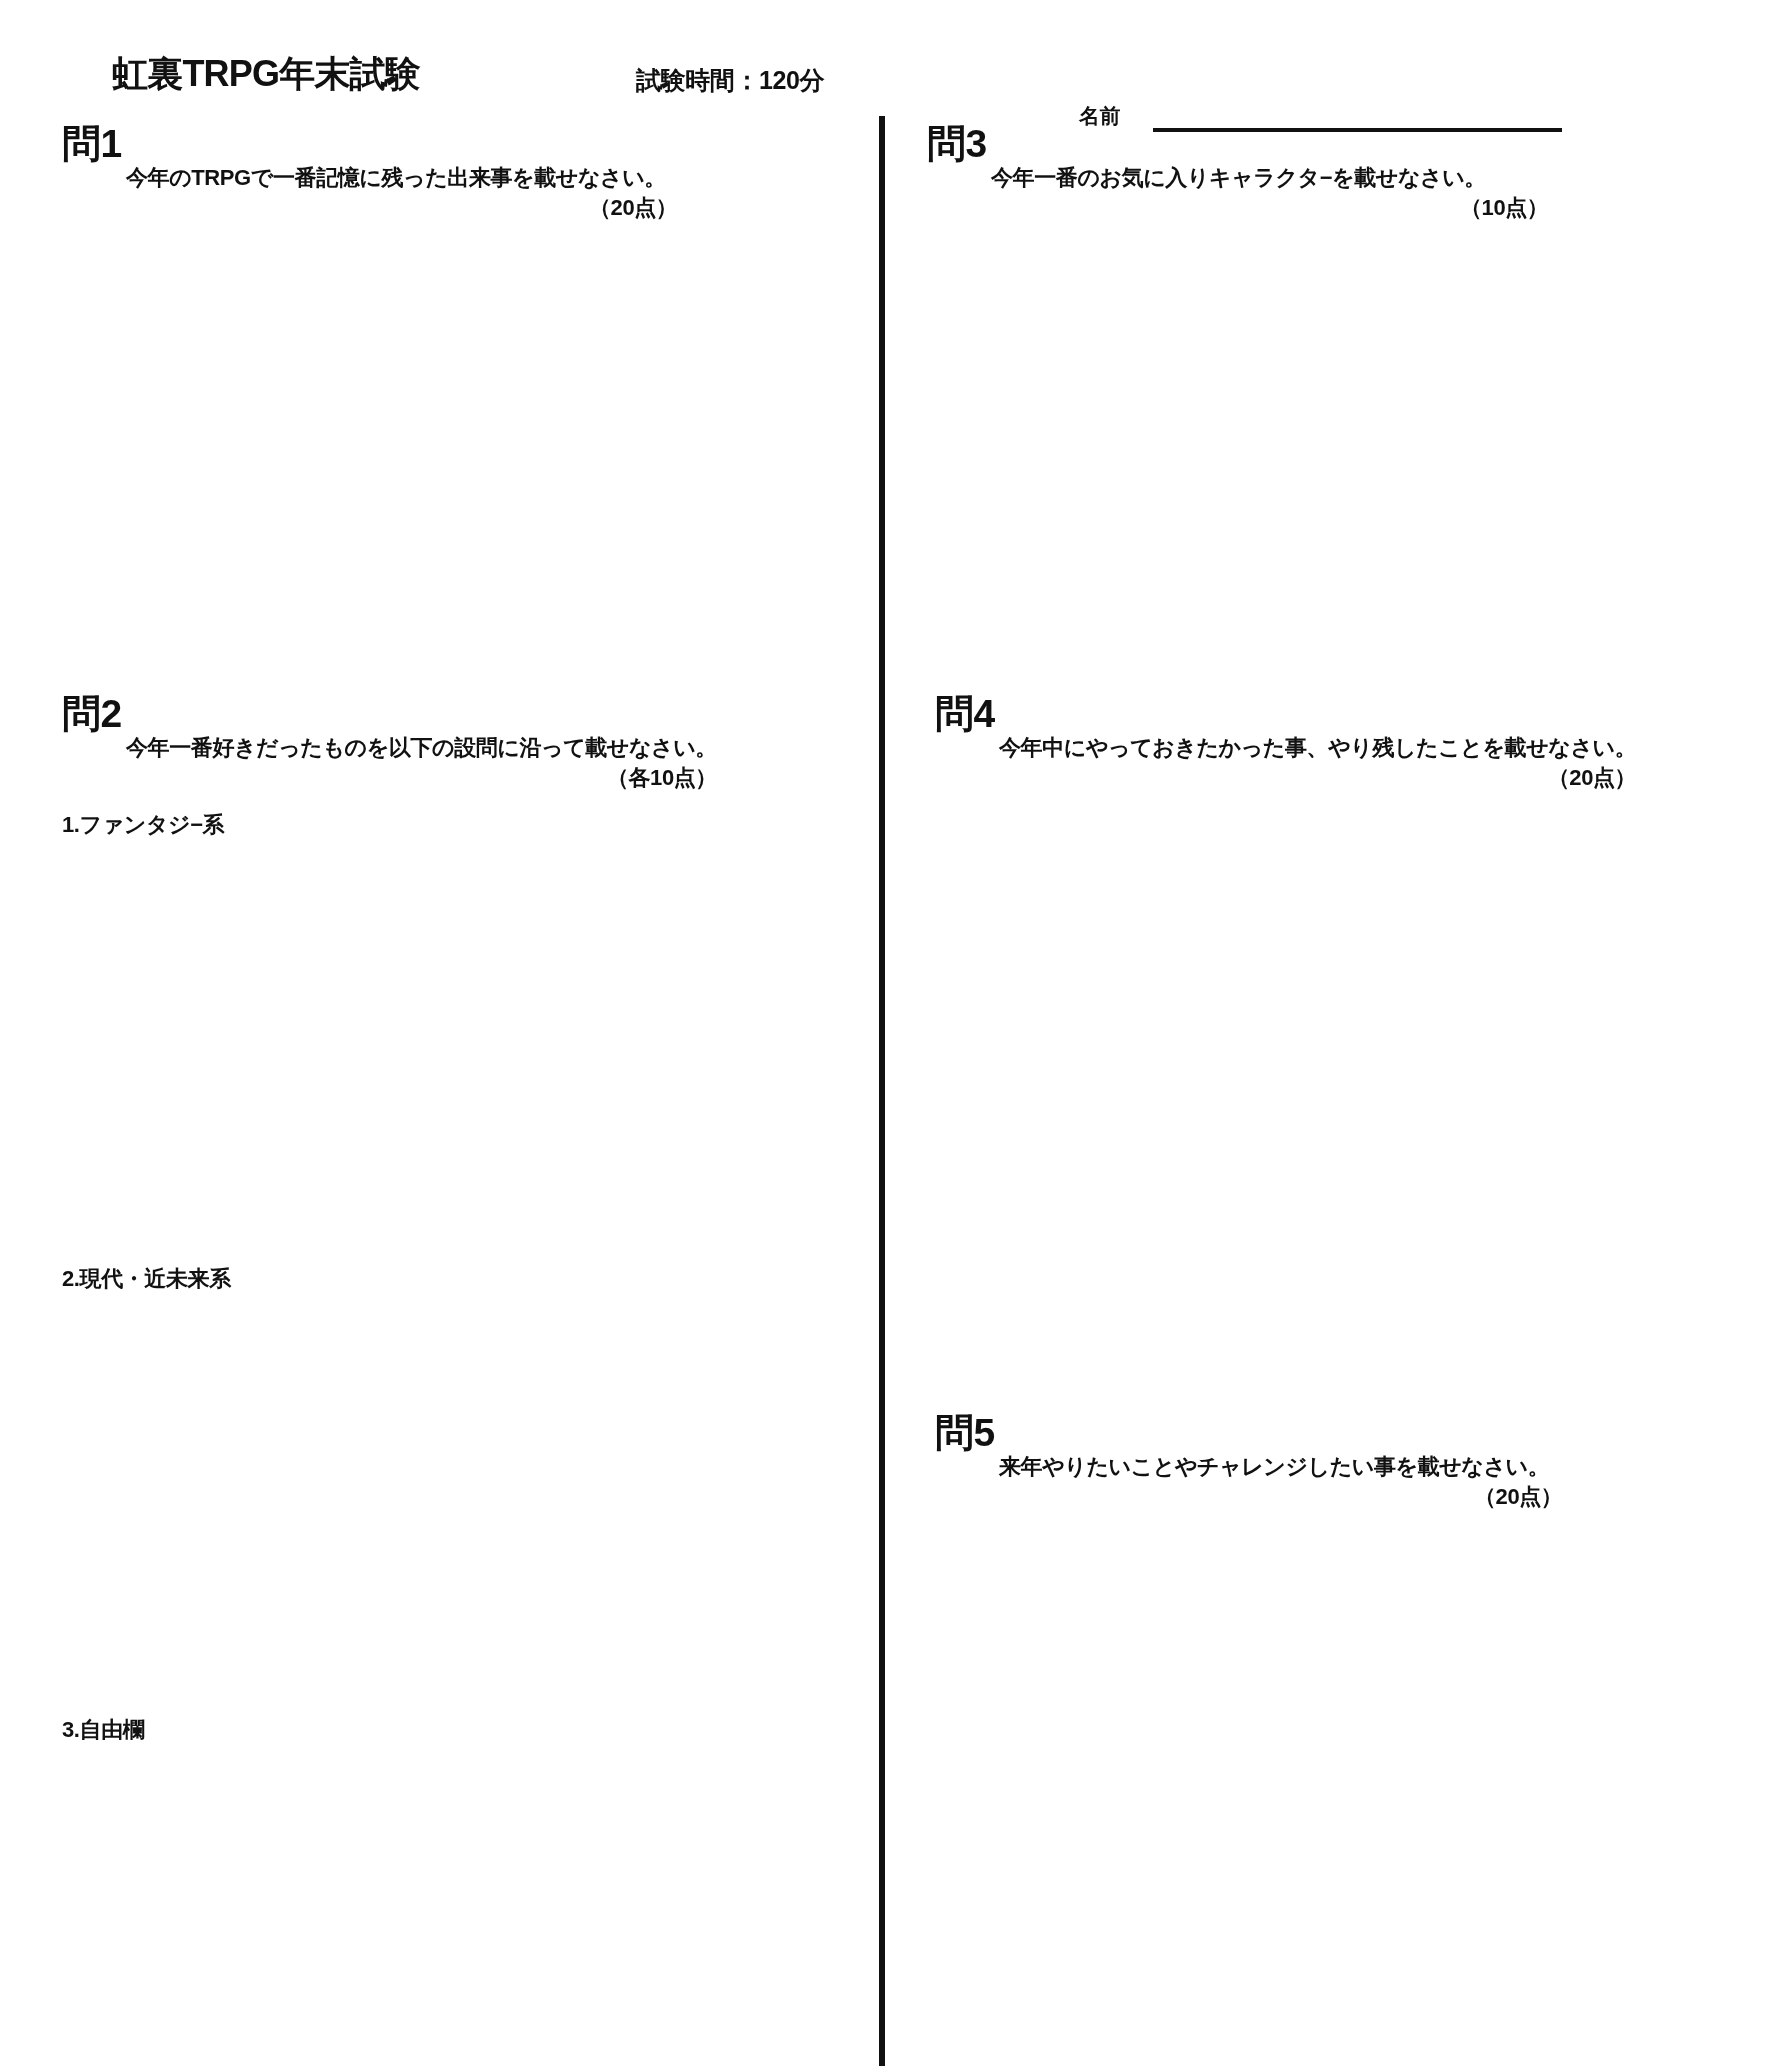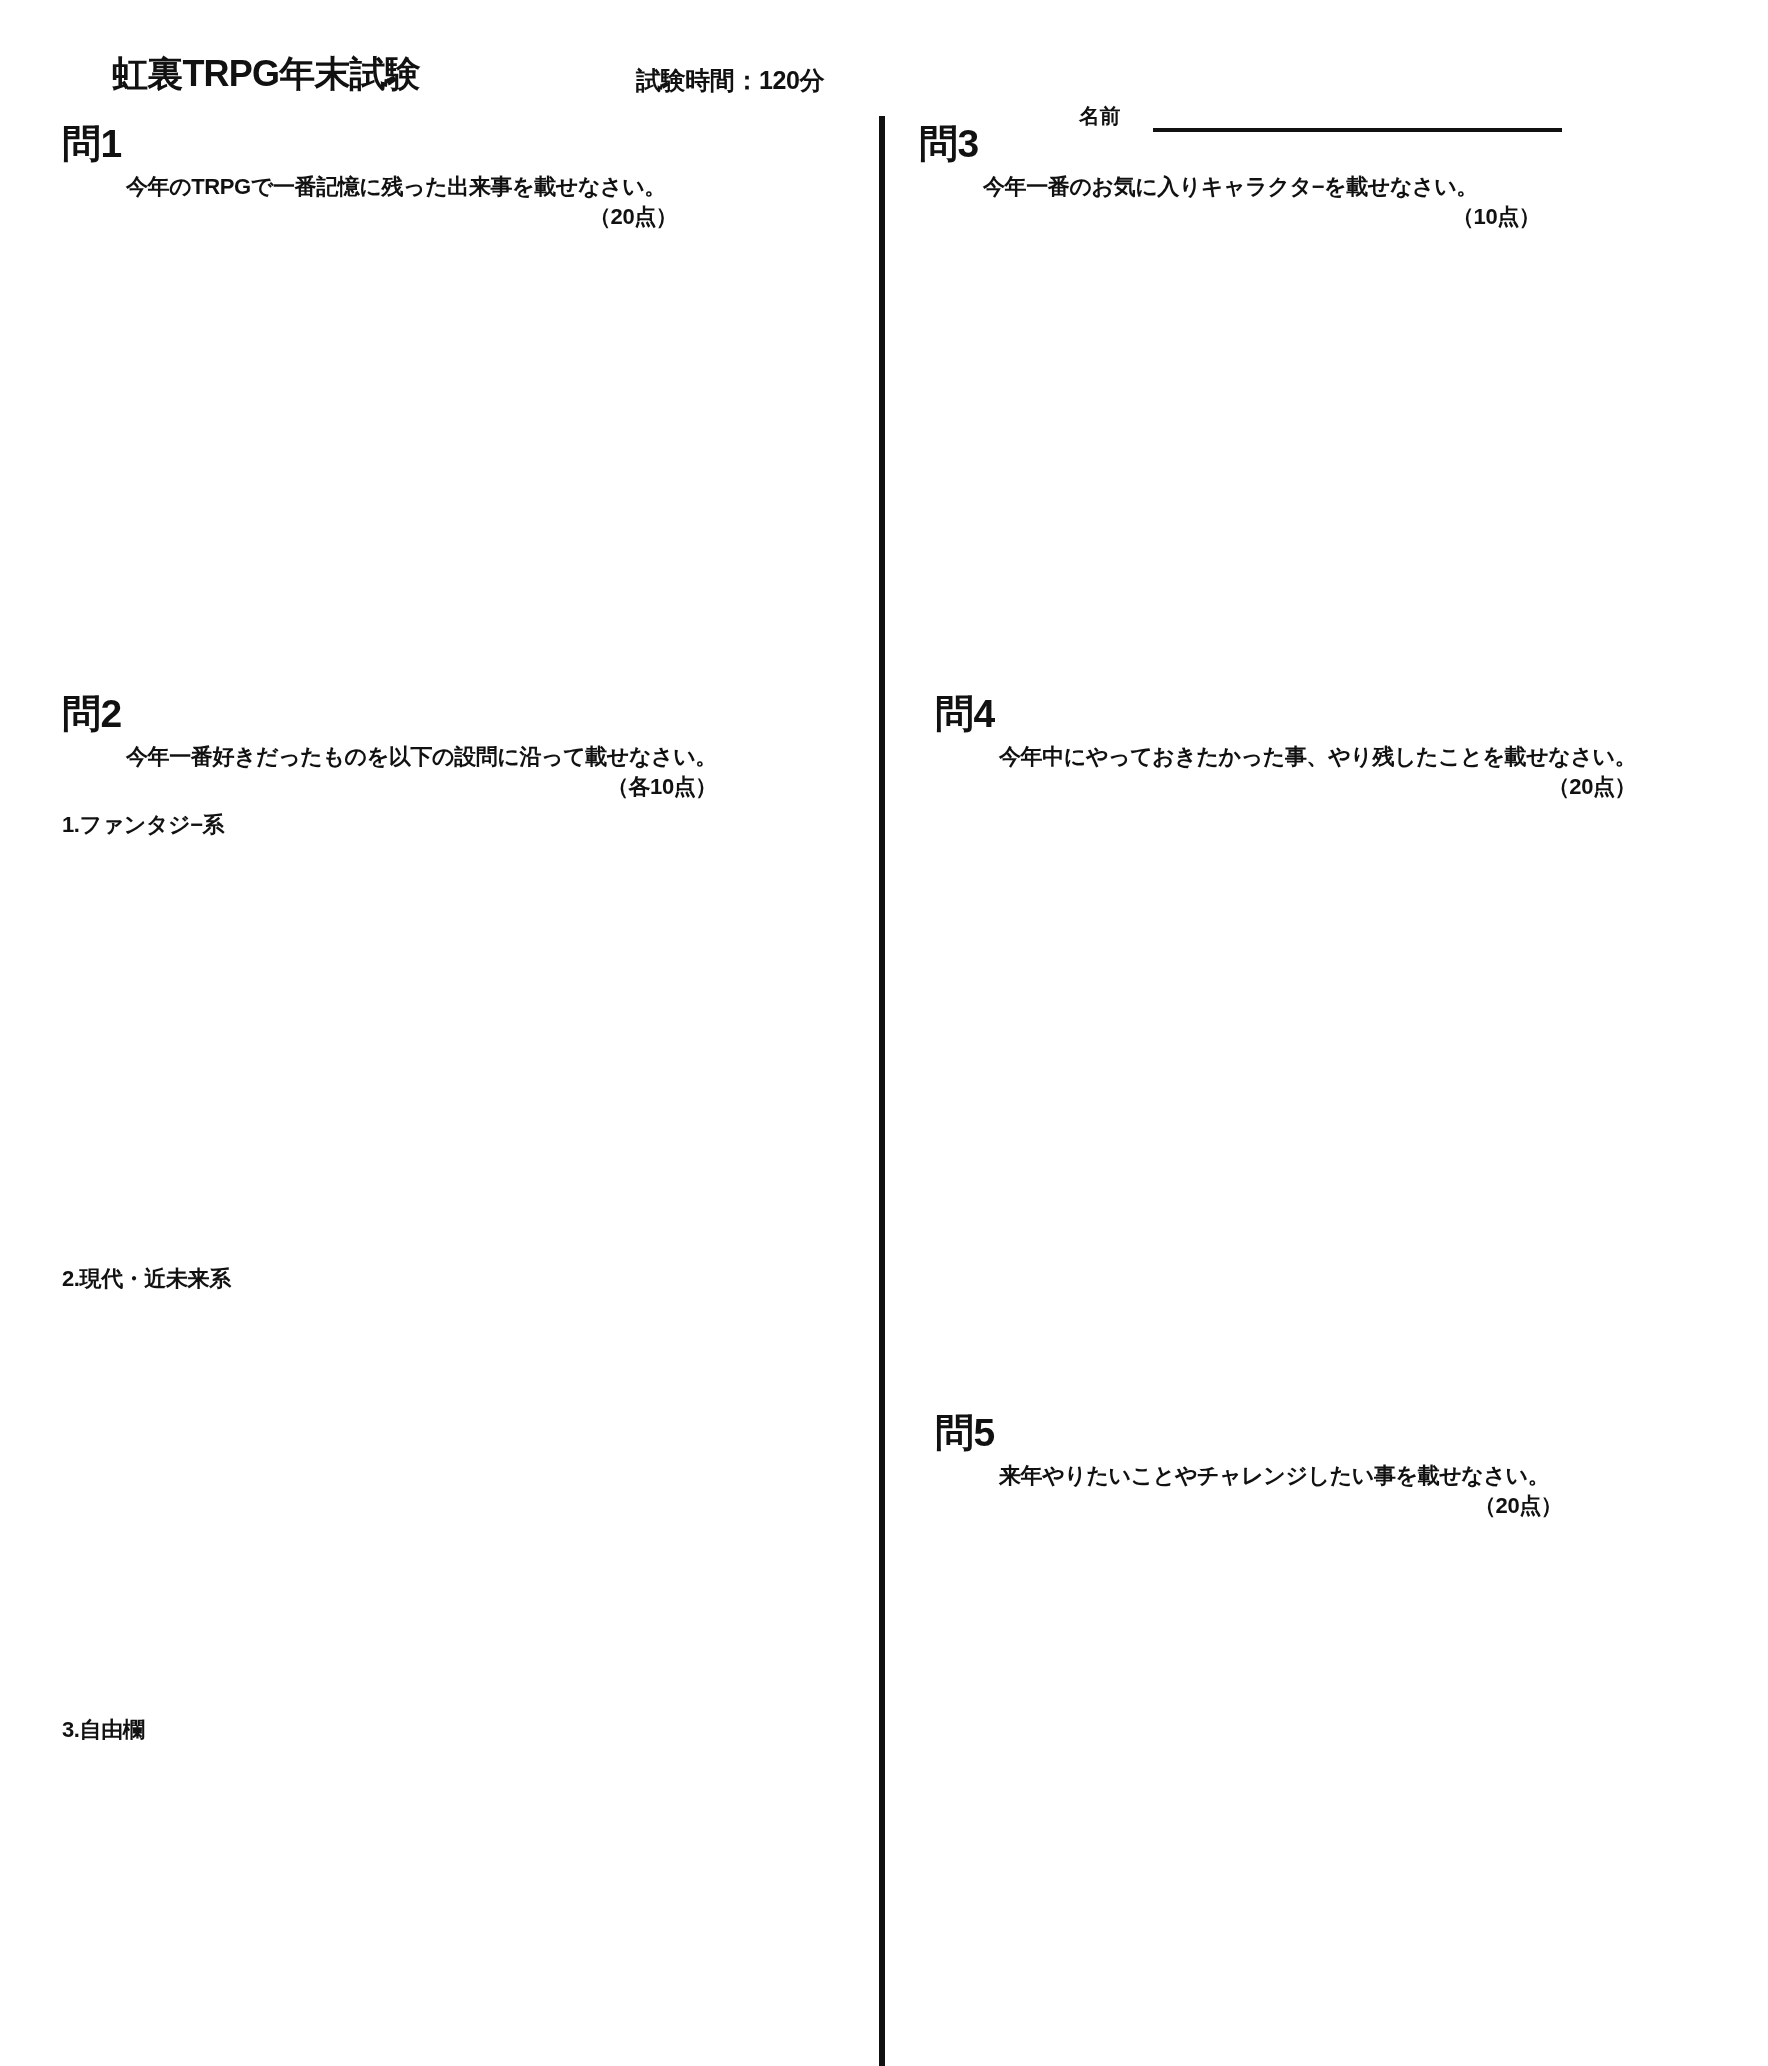--- a/index.html
+++ b/index.html
@@ -87,21 +87,21 @@
     font-weight: bold;
     letter-spacing: -0.4px;
     line-height: 1;
     white-space: nowrap;
   }
   .q-prompt {
     font-size: 22px;
     font-weight: bold;
     letter-spacing: -0.4px;
     line-height: 1.25;
-    margin-top: 10px;
+    margin-top: 1px;
     white-space: nowrap;
   }
   .q-points {
     font-size: 22px;
     font-weight: bold;
     letter-spacing: -0.4px;
     line-height: 1.2;
     margin-top: 3.3px;
     white-space: nowrap;
     text-align: right;
@@ -129,21 +129,21 @@
 
   #q2 { left: 62px; top: 694px; }
   #q2-sub1 { left: 62px; top: 810px; }
   #q2-answer1 { left: 62px; top: 851px; width: 785px; height: 397px; }
   #q2-sub2 { left: 62px; top: 1264px; }
   #q2-answer2 { left: 62px; top: 1306px; width: 785px; height: 397px; }
   #q2-sub3 { left: 62px; top: 1715px; }
   #q2-answer3 { left: 62px; top: 1756px; width: 785px; height: 384px; }
 
   
-  #q3 { left: 34px; top: 124px; }
+  #q3 { left: 42px; top: 124px; }
   #q3-answer { left: 50px; top: 256px; width: 793px; height: 421px; }
 
   #q4 { left: 50px; top: 694px; }
   #q4-answer { left: 50px; top: 826px; width: 793px; height: 554px; }
 
   #q5 { left: 50px; top: 1413px; }
   #q5-answer { left: 50px; top: 1554px; width: 793px; height: 579px; }
 </style>
 </head>
 <body>

